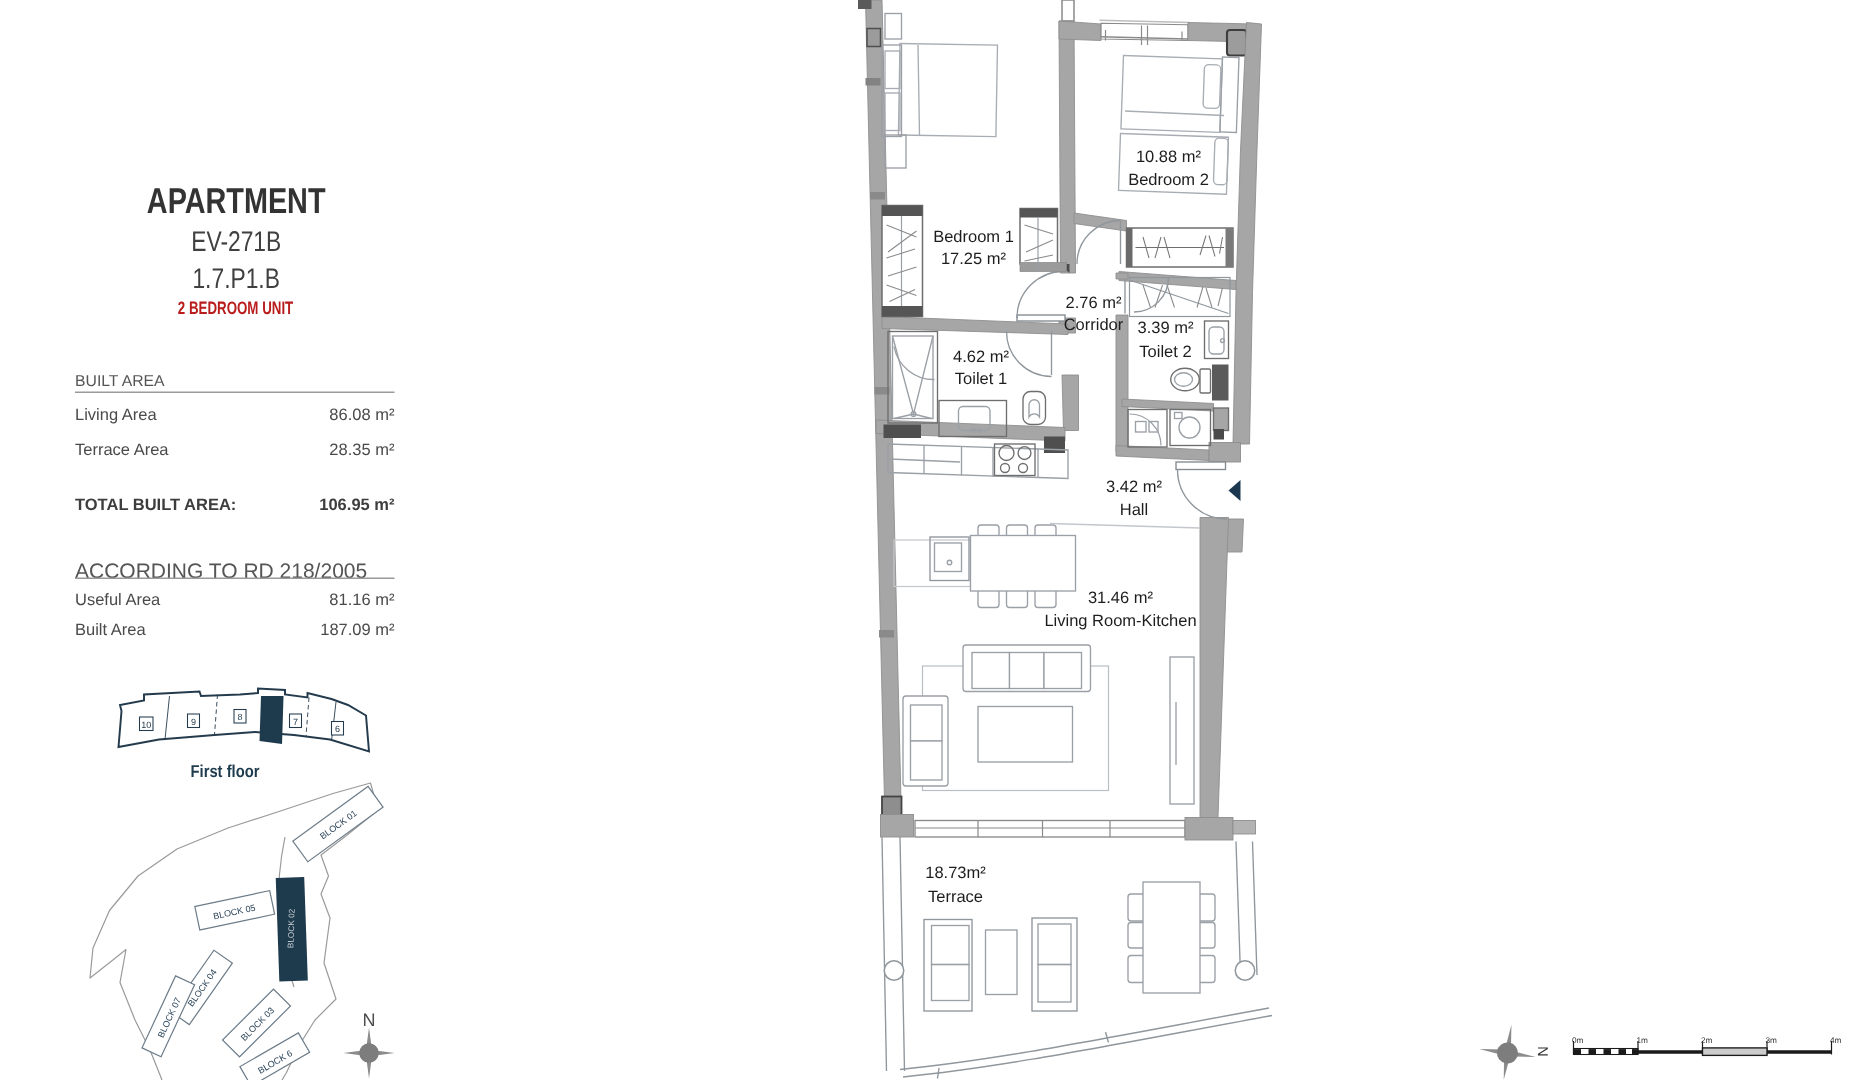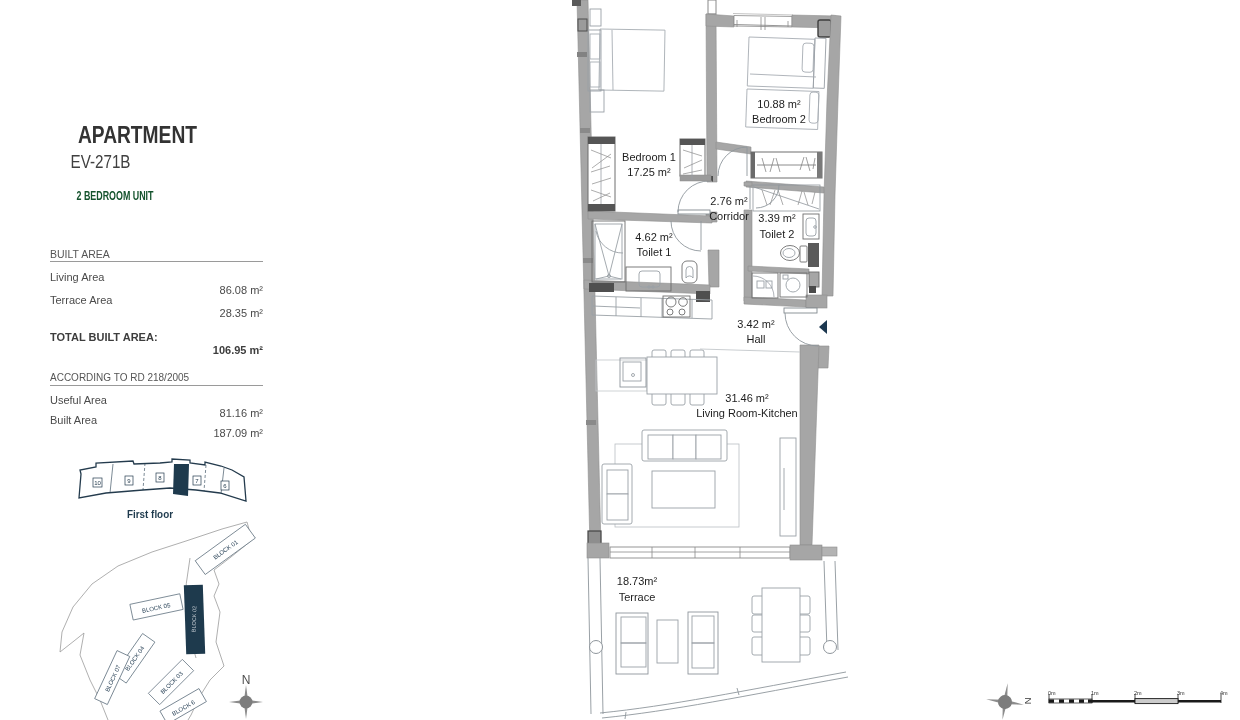--- a/index.html
+++ b/index.html
@@ -1,40 +1,41 @@
 <!DOCTYPE html>
 <html><head>
 <meta charset="utf-8">
 <style>
   html,body{margin:0;padding:0;background:#ffffff;}
   body{width:1240px;height:720px;position:relative;overflow:hidden;
        font-family:"Liberation Sans",sans-serif;}
   .abs{position:absolute;}
   .row{position:absolute;left:50px;width:213px;font-size:11px;color:#4a4a4a;}
-  .row .v{float:right;margin-top:13px;}
+  .row .v{float:right;}
 </style>
 </head>
 <body>
 
-<div class="abs" style="left:63px;top:0;width:220px;text-align:left;color:#3a3a3a;">
+<div class="abs" style="left:47px;top:0;width:220px;text-align:center;color:#3a3a3a;">
   <div style="margin-top:121px;font-size:24px;font-weight:bold;color:#333333;"><span style="display:inline-block;transform:scaleX(0.80);">APARTMENT</span></div>
   <div style="margin-top:2px;font-size:19px;color:#404040;"><span style="display:inline-block;transform:scaleX(0.80);">EV-271B</span></div>
-  <div style="margin-top:16px;font-size:12px;font-weight:bold;color:#14532d;"><span style="display:inline-block;transform:scaleX(0.74);">2 BEDROOM UNIT</span></div>
+  <div style="margin-top:3px;font-size:19px;color:#404040;"><span style="display:inline-block;transform:scaleX(0.80);">1.7.P1.B</span></div>
+  <div style="margin-top:0;font-size:12px;font-weight:bold;color:#b91c1c;"><span style="display:inline-block;transform:scaleX(0.74);">2 BEDROOM UNIT</span></div>
 </div>
 
 <div class="row" style="top:248px;font-size:10.5px;color:#555555;">BUILT AREA</div>
 <div class="abs" style="left:50px;top:261px;width:213px;border-top:1px solid #9a9a9a;"></div>
 
 <div class="row" style="top:271px;">Living Area <span class="v">86.08 m²</span></div>
 
 <div class="row" style="top:294px;">Terrace Area <span class="v">28.35 m²</span></div>
 
 <div class="row" style="top:331px;font-weight:bold;color:#3d3d3d;">TOTAL BUILT AREA: <span class="v">106.95 m²</span></div>
 
-<div class="row" style="top:372px;font-size:10px;color:#555555;">ACCORDING TO RD 218/2005</div>
+<div class="row" style="top:372px;font-size:14px;color:#555555;">ACCORDING TO RD 218/2005</div>
 <div class="abs" style="left:50px;top:385px;width:213px;border-top:1px solid #9a9a9a;"></div>
 
 <div class="row" style="top:394px;">Useful Area <span class="v">81.16 m²</span></div>
 
 <div class="row" style="top:414px;">Built Area <span class="v">187.09 m²</span></div>
 
 <svg class="abs" style="left:0;top:0;" width="1240" height="720" viewBox="0 0 1240 720">
 <g stroke-linecap="butt" stroke-linejoin="miter">
 
 <g>

